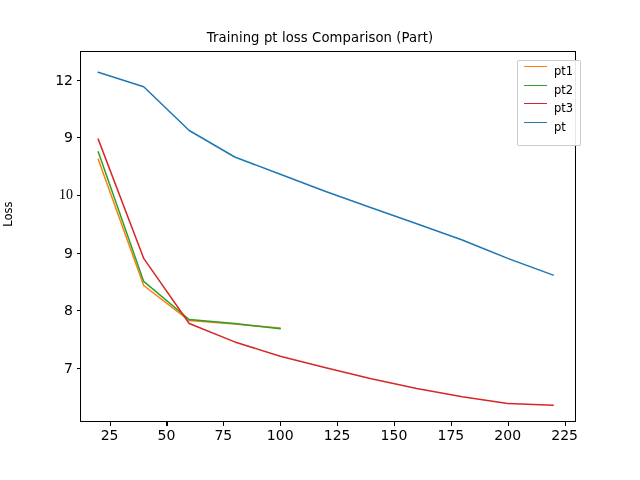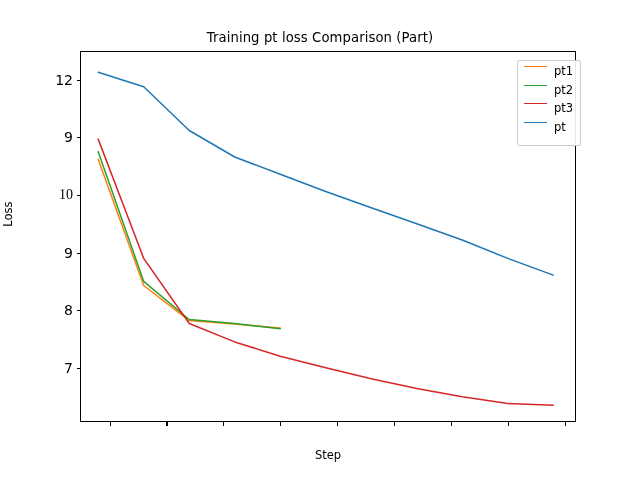--- a/index.html
+++ b/index.html
@@ -150,23 +150,33 @@
       <div class="tick-mark ytick-mark" style="position: absolute; left: 76.5px; top: 259.239px; width: 3.5px; height: 1.05px;"></div>
       <div class="tick-label ytick-label" style="top: 201.63px;">9</div>
       <div class="tick-mark ytick-mark" style="position: absolute; left: 76.5px; top: 201.63px; width: 3.5px; height: 1.05px;"></div>
       <div class="tick-label ytick-label" style="top: 144.022px; font-family: Liberation Serif, serif;">10</div>
       <div class="tick-mark ytick-mark" style="position: absolute; left: 76.5px; top: 144.022px; width: 3.5px; height: 1.05px;"></div>
       <div class="tick-label ytick-label" style="top: 86.413px;">9</div>
       <div class="tick-mark ytick-mark" style="position: absolute; left: 76.5px; top: 86.413px; width: 3.5px; height: 1.05px;"></div>
       <div class="tick-label ytick-label" style="top: 28.8043px;">12</div>
       <div class="tick-mark ytick-mark" style="position: absolute; left: 76.5px; top: 28.8043px; width: 3.5px; height: 1.05px;"></div>
     </div>
+  <div id="xtick-labels">
+      <div class="tick-label xtick-label" style="left: 29.578px;">25</div>
+      <div class="tick-label xtick-label" style="left: 86.4587px;">50</div>
+      <div class="tick-label xtick-label" style="left: 143.339px;">75</div>
+      <div class="tick-label xtick-label" style="left: 200.22px;">100</div>
+      <div class="tick-label xtick-label" style="left: 257.101px;">125</div>
+      <div class="tick-label xtick-label" style="left: 313.982px;">150</div>
+      <div class="tick-label xtick-label" style="left: 370.862px;">175</div>
+      <div class="tick-label xtick-label" style="left: 427.743px;">200</div>
+      <div class="tick-label xtick-label" style="left: 484.624px;">225</div>
+    </div>
 
   <div id="ylabel">Loss</div>
-  <div id="xlabel">Step</div>
 
   <div id="axes-area">
     <div id="axes-frame"></div>
     <svg id="plot-svg" viewBox="0 0 496 371" preserveAspectRatio="none">
         <polyline points="18.20,108.30 63.71,234.47 109.21,269.61 154.72,273.07 200.22,277.10" fill="none" stroke="#ff7f0e" stroke-width="1.5" stroke-linejoin="round" stroke-linecap="round"></polyline>
         <polyline points="18.20,100.82 63.71,230.43 109.21,268.46 154.72,272.49 200.22,277.67" fill="none" stroke="#2ca02c" stroke-width="1.5" stroke-linejoin="round" stroke-linecap="round"></polyline>
         <polyline points="18.20,88.14 63.71,207.39 109.21,272.49 154.72,290.92 200.22,305.33 245.72,316.85 291.23,327.79 336.73,337.59 382.24,345.65 427.74,352.57 473.25,354.29" fill="none" stroke="#d62728" stroke-width="1.5" stroke-linejoin="round" stroke-linecap="round"></polyline>
         <polyline points="18.20,21.32 63.71,35.72 109.21,79.50 154.72,106.00 200.22,123.28 245.72,140.57 291.23,156.70 336.73,172.83 382.24,188.96 427.74,207.39 473.25,224.10" fill="none" stroke="#1f77b4" stroke-width="1.5" stroke-linejoin="round" stroke-linecap="round"></polyline>
       </svg>
   <div class="tick-mark xtick-mark" style="left: 29.578px;"></div>

